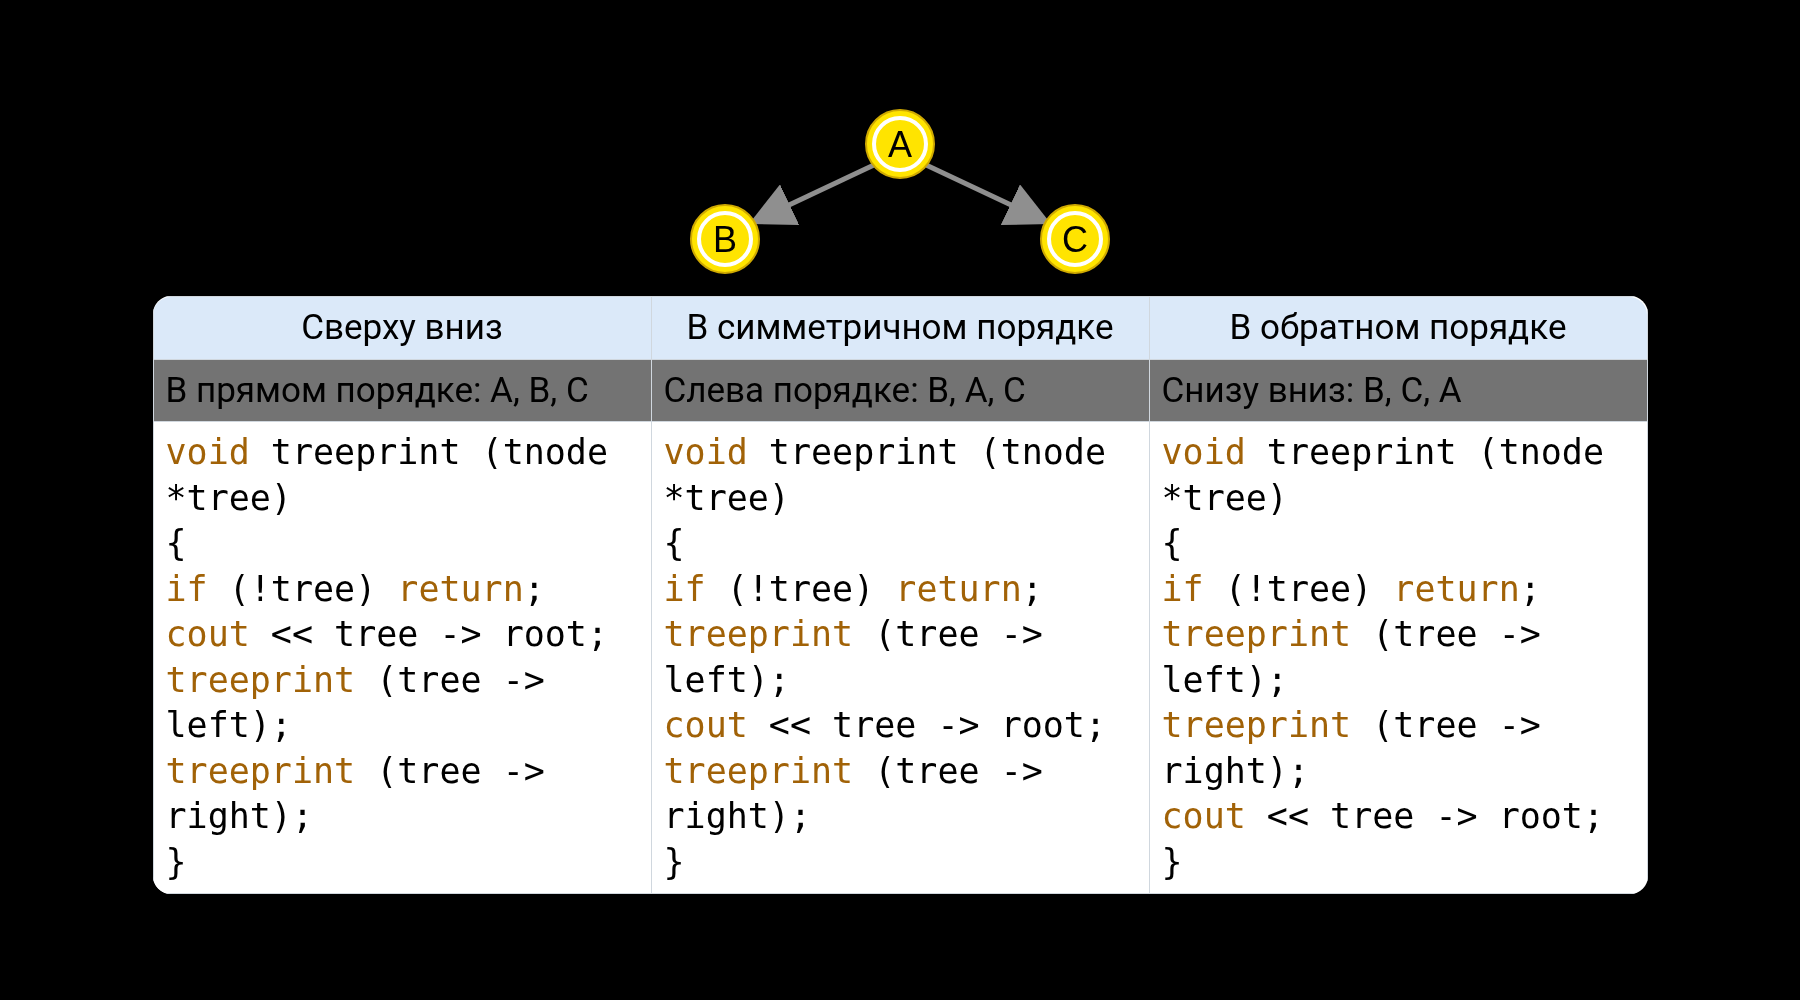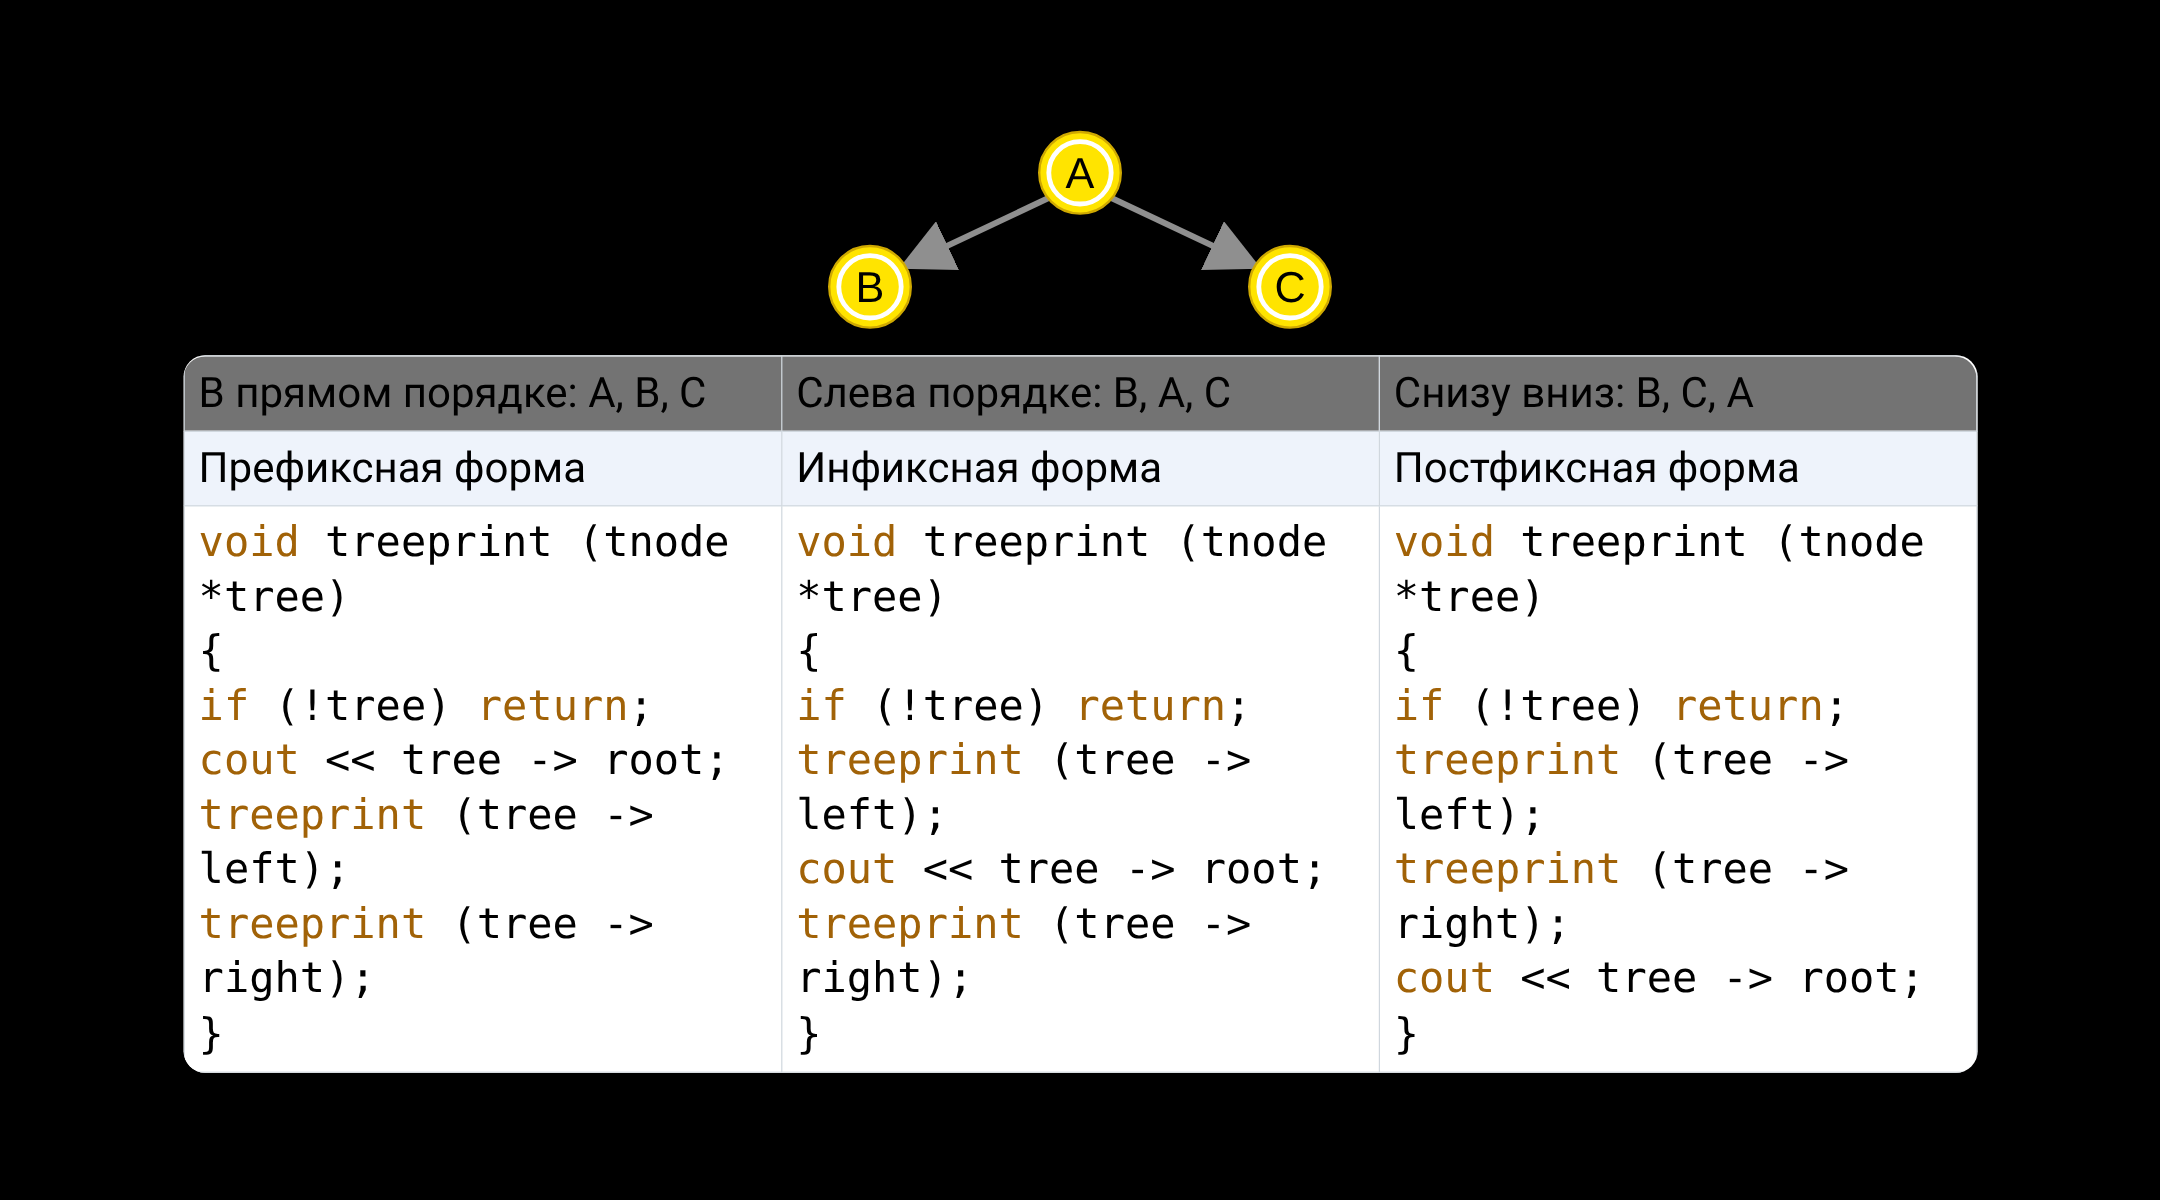--- a/index.html
+++ b/index.html
@@ -80,29 +80,29 @@
     <circle cx="85" cy="133" r="26" fill="none" stroke="#fff" stroke-width="4"></circle>
     <text x="85" y="133" text-anchor="middle" dominant-baseline="central" font-size="36" font-family="sans-serif" fill="#000">B</text>
 
     <circle cx="435" cy="133" r="34" fill="#ffe400" stroke="#cfa900" stroke-width="2"></circle>
     <circle cx="435" cy="133" r="26" fill="none" stroke="#fff" stroke-width="4"></circle>
     <text x="435" y="133" text-anchor="middle" dominant-baseline="central" font-size="36" font-family="sans-serif" fill="#000">C</text>
   </svg>
 
   <table class="table">
     <tbody>
+        <tr>
+      <td class="hdr">Сверху вниз</td>
+      <td class="hdr">В симметричном порядке</td>
+      <td class="hdr">В обратном порядке</td>
+    </tr>
     <tr>
       <td class="row-desc">В прямом порядке: A, B, C</td>
       <td class="row-desc">Слева порядке: B, A, C</td>
       <td class="row-desc">Снизу вниз: B, C, A</td>
-    </tr>
-    <tr>
-      <td class="row-form">Префиксная форма</td>
-      <td class="row-form">Инфиксная форма</td>
-      <td class="row-form">Постфиксная форма</td>
     </tr>
     <tr>
       <td class="code"><span class="kw">void</span><span> treeprint (tnode *tree)</span>
 <span>{</span>
 <span class="kw">if</span><span> (!tree) </span><span class="kw">return</span><span>;</span>
 <span class="kw">cout</span><span> &lt;&lt; tree -&gt; root;</span>
 <span class="kw">treeprint</span><span> (tree -&gt; left);</span>
 <span class="kw">treeprint</span><span> (tree -&gt; right);</span>
 <span>}</span></td>
       <td class="code"><span class="kw">void</span><span> treeprint (tnode *tree)</span>

